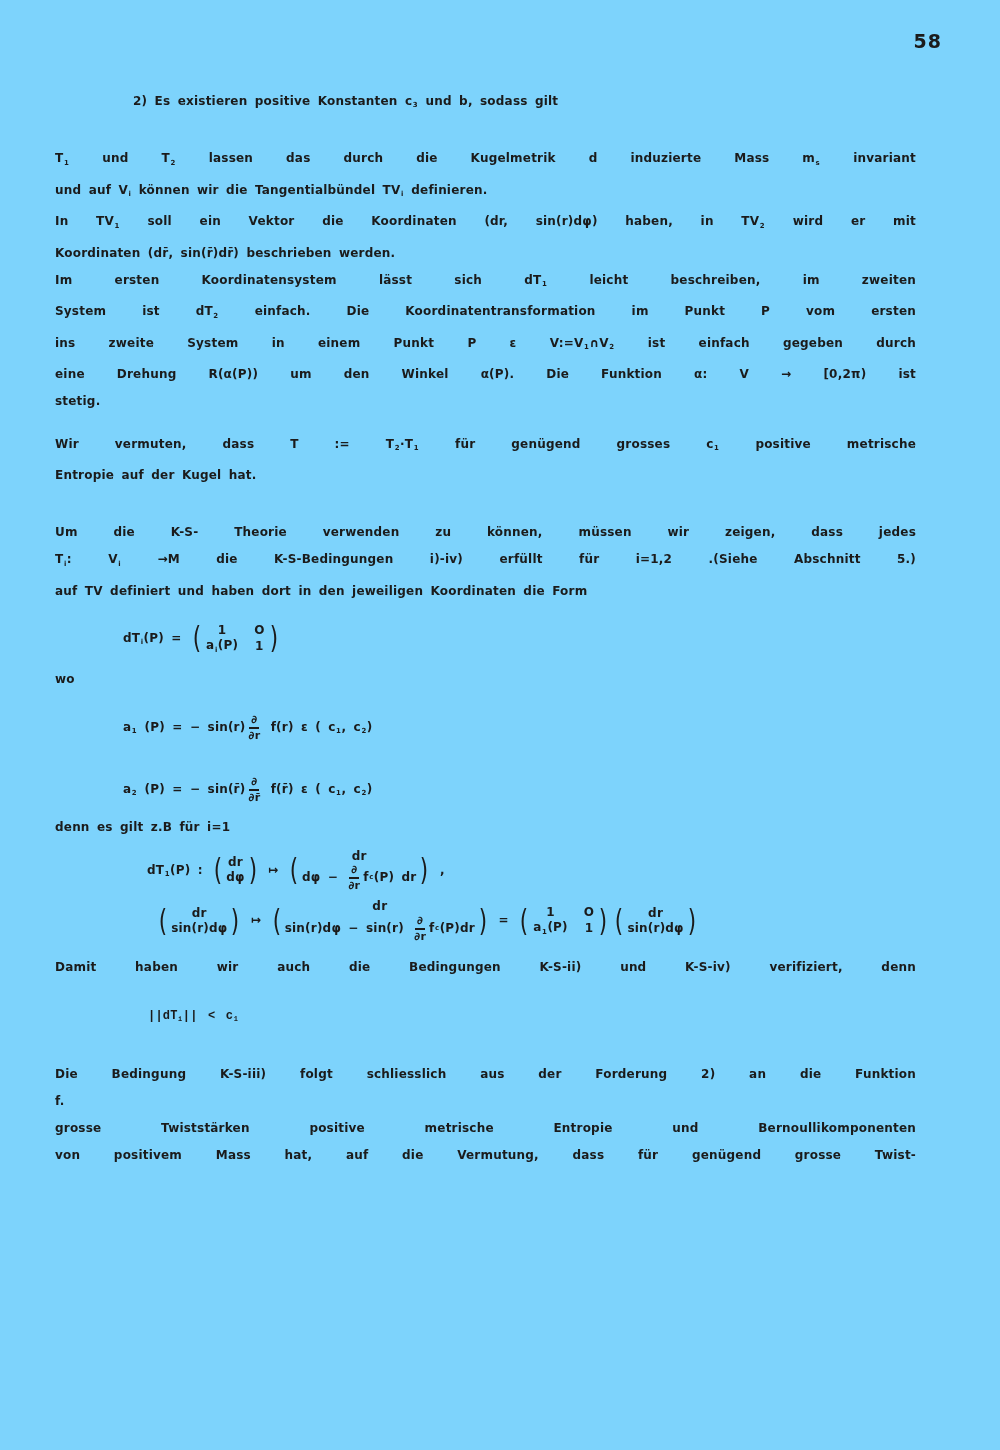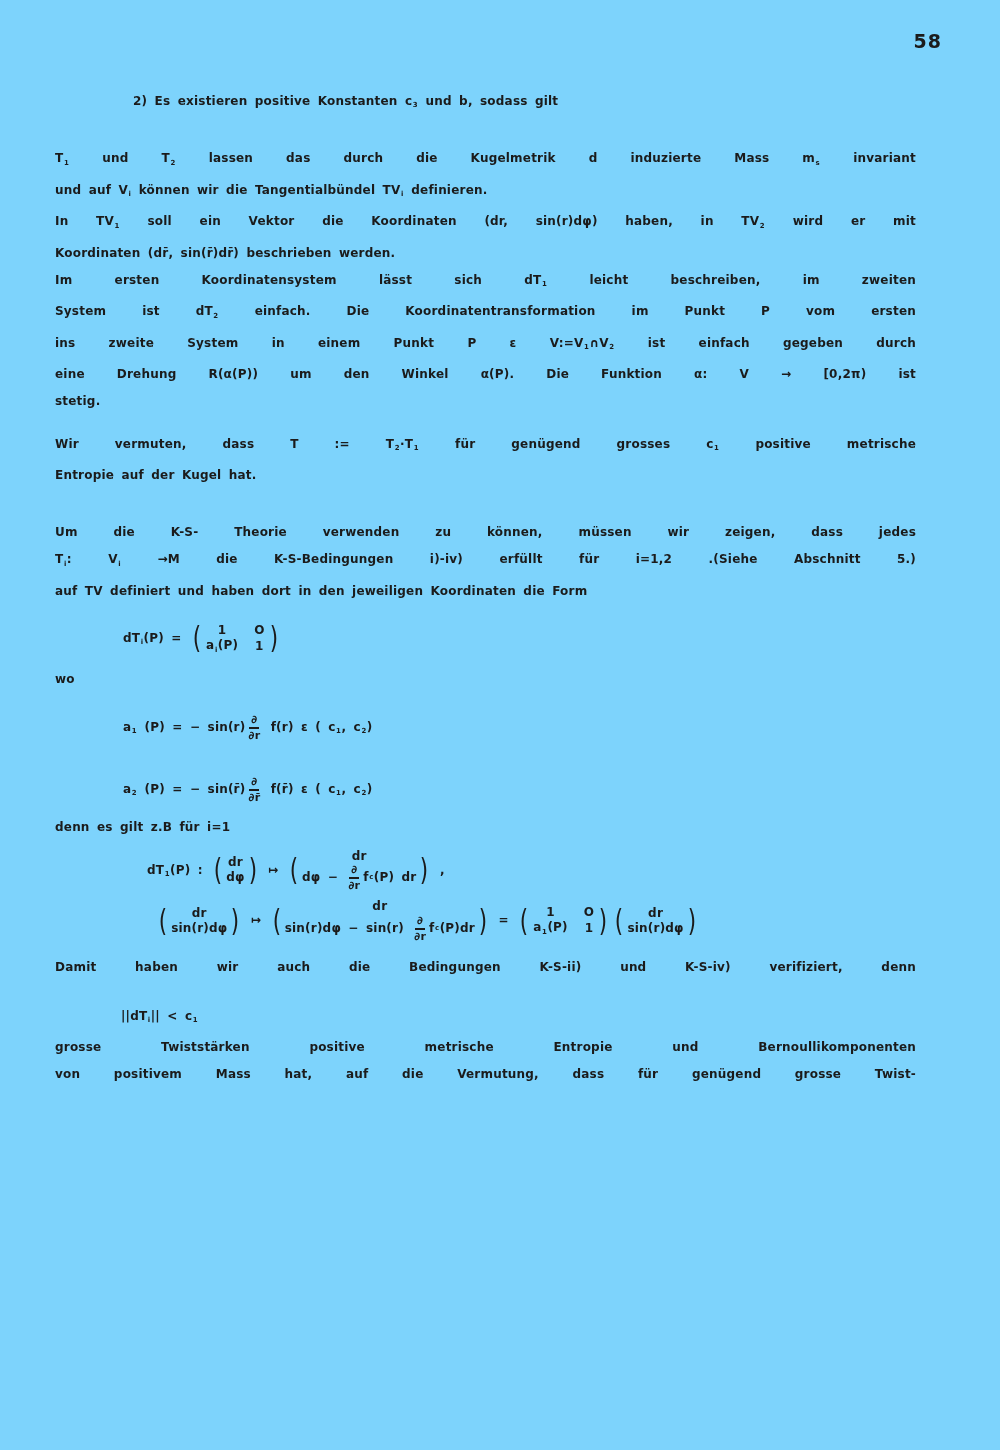--- a/index.html
+++ b/index.html
@@ -140,21 +140,25 @@
             <span class="vcol">
               <span class="vrow">dr</span>
               <span class="vrow">sin(r)dφ</span>
             </span>
             <span class="vparen">)</span>
           </span></div>
       </div>
       <div class="block" style="margin-top: 10px; margin-left: 0px;">
         <div class="tline just">Damit haben wir auch die Bedingungen K-S-ii) und K-S-iv) verifiziert, denn</div>
       </div>
-      <div class="block" style="margin-top: 22px; margin-left: 66px;">
+      <div class="block" style="margin-top: 22px; margin-left: 93px; font-family: Liberation Mono, monospace;">
         <div class="tline">||dT<span class="sb">i</span>|| &lt; c<span class="sb">1</span></div>
+      </div>
+      <div class="block" style="margin-top: 28px; margin-left: 0px;">
+        <div class="tline just">Die Bedingung K-S-iii) folgt schliesslich aus der Forderung 2) an die Funktion</div>
+        <div class="tline">f.</div>
       </div>
       <div class="block" style="margin-top: 0px; margin-left: 0px;">
         <div class="tline just">grosse Twiststärken positive metrische Entropie und Bernoullikomponenten</div>
         <div class="tline just">von positivem Mass hat, auf die Vermutung, dass für genügend grosse Twist-</div>
       </div>
     </div>
 </div>
 
 </body></html>

